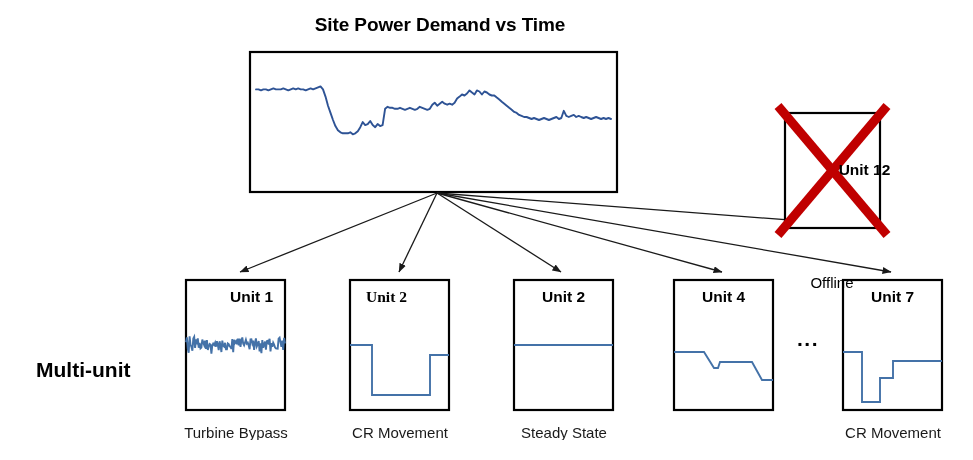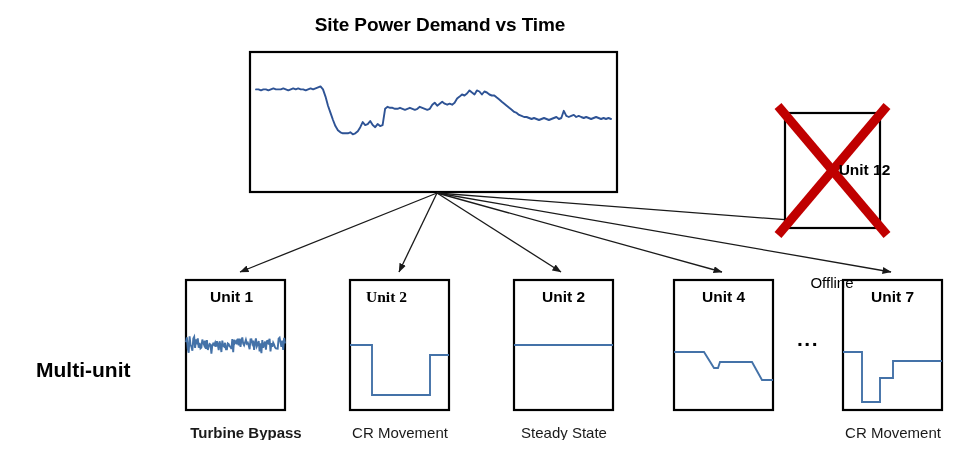--- a/index.html
+++ b/index.html
@@ -126,26 +126,26 @@
 
   <div class="txt" id="side-label">
     <div>Multi-unit</div>
     <div>Power</div>
     
   </div>
 
   <div class="txt unit-title" style="left:817px; top:117px; width:95px;margin-top:44px;">Unit 12</div>
   <div class="txt" id="offline-label">Offline</div>
 
-  <div class="txt unit-title" style="left:182px; top:288px; width:99px;">Unit 1</div>
+  <div class="txt unit-title" style="left:202px; top:288px; width:99px;">Unit 1</div>
   <div class="txt unit-title" style="left:337px; top:288px; width:99px;font-family:Liberation Serif, serif;">Unit 2</div>
   <div class="txt unit-title" style="left:514px; top:288px; width:99px;">Unit 2</div>
   <div class="txt unit-title" style="left:674px; top:288px; width:99px;">Unit 4</div>
   <div class="txt unit-title" style="left:843px; top:288px; width:99px;">Unit 7</div>
 
   <div class="txt" id="ellipsis">...</div>
 
-  <div class="txt unit-caption" style="left:176px; top:424px; width:140px;font-weight:bold;">Turbine Bypass</div>
+  <div class="txt unit-caption" style="left:166px; top:424px; width:140px;">Turbine Bypass</div>
   <div class="txt unit-caption" style="left:330px; top:424px; width:140px;">CR Movement</div>
   <div class="txt unit-caption" style="left:494px; top:424px; width:140px;">Steady State</div>
   <div class="txt unit-caption" style="left:823px; top:424px; width:140px;">CR Movement</div>
 
 </div>
 
 </body></html>

